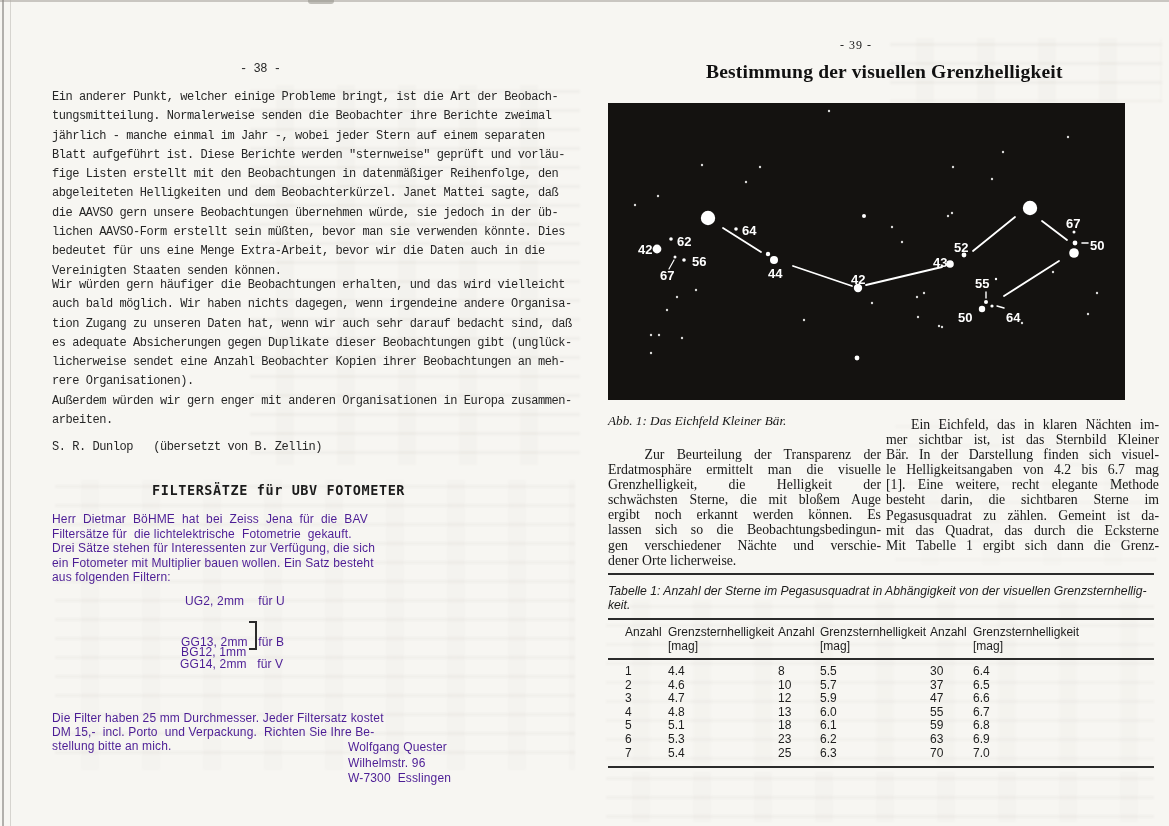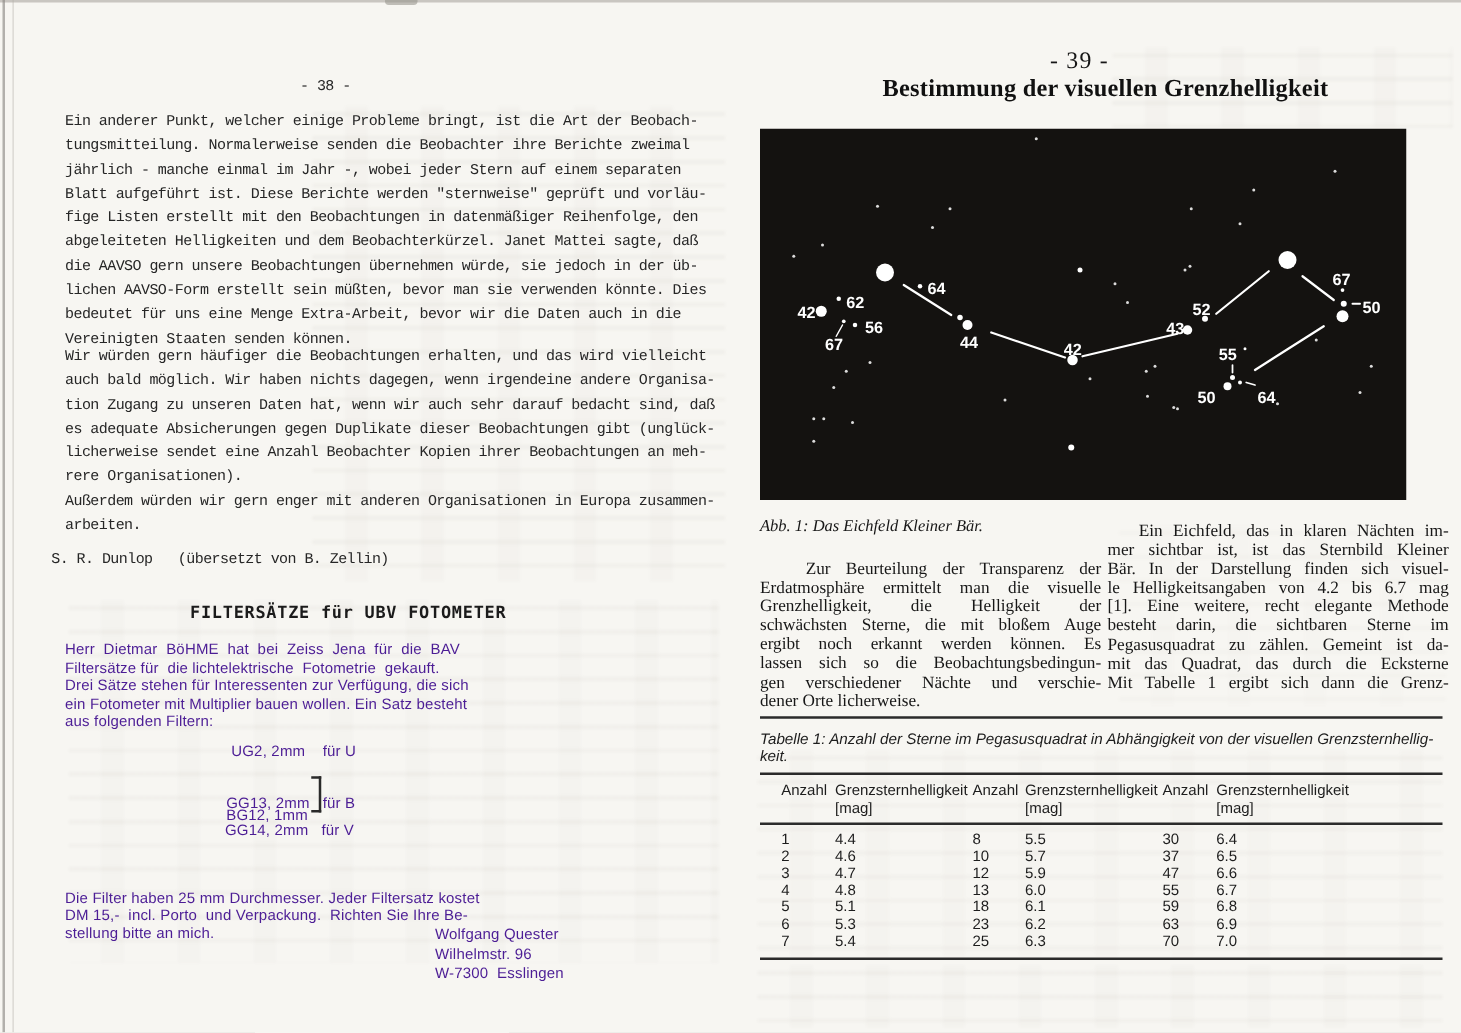--- a/index.html
+++ b/index.html
@@ -29,21 +29,21 @@
   .mono2{font-family:Liberation Sans, sans-serif;font-size:12px;letter-spacing:0.15px;
         line-height:14.6px;color:#4c1d95;white-space:pre;}
   .mono2-tight{line-height:13.9px;margin-top:22px;}
   .heading2{font-family:"DejaVu Sans Mono",monospace;font-weight:bold;font-size:13.5px;
         letter-spacing:0.6px;color:#1b1b1b;white-space:pre;}
   .bracket{border-top:2px solid #2a2a2a;border-right:2px solid #2a2a2a;border-bottom:2px solid #2a2a2a;
         width:6px;height:25px;}
 
   
   .serif{font-family:"Liberation Serif",serif;color:#171717;}
-  .pgno-r{font-size:19px;letter-spacing:1px;}
+  .pgno-r{font-size:12px;letter-spacing:1px;}
   .title{font-size:19.5px;font-weight:bold;letter-spacing:0.2px;color:#111;}
   .figcap{font-size:13.2px;font-style:italic;}
   .newscol{width:273px;font-size:13.8px;line-height:15.1px;}
   .newscol div{text-align:justify;text-align-last:justify;white-space:pre-wrap;}
   .newscol.endpara div:last-child{text-align-last:left;}
 
   
   .chart{background:#141210;}
 
   
@@ -75,21 +75,21 @@
 
   <section>
     <div class="abs mono" style="left:240px;top:60px;width:80px;">- 38 -</div>
 
     <div class="abs mono" style="left:52px;top:88px;"><div>Ein anderer Punkt, welcher einige Probleme bringt, ist die Art der Beobach-</div><div>tungsmitteilung. Normalerweise senden die Beobachter ihre Berichte zweimal</div><div>jährlich - manche einmal im Jahr -, wobei jeder Stern auf einem separaten</div><div>Blatt aufgeführt ist. Diese Berichte werden "sternweise" geprüft und vorläu-</div><div>fige Listen erstellt mit den Beobachtungen in datenmäßiger Reihenfolge, den</div><div>abgeleiteten Helligkeiten und dem Beobachterkürzel. Janet Mattei sagte, daß</div><div>die AAVSO gern unsere Beobachtungen übernehmen würde, sie jedoch in der üb-</div><div>lichen AAVSO-Form erstellt sein müßten, bevor man sie verwenden könnte. Dies</div><div>bedeutet für uns eine Menge Extra-Arbeit, bevor wir die Daten auch in die</div><div>Vereinigten Staaten senden können.</div></div>
 
     <div class="abs mono" style="left:52px;top:276px;"><div>Wir würden gern häufiger die Beobachtungen erhalten, und das wird vielleicht</div><div>auch bald möglich. Wir haben nichts dagegen, wenn irgendeine andere Organisa-</div><div>tion Zugang zu unseren Daten hat, wenn wir auch sehr darauf bedacht sind, daß</div><div>es adequate Absicherungen gegen Duplikate dieser Beobachtungen gibt (unglück-</div><div>licherweise sendet eine Anzahl Beobachter Kopien ihrer Beobachtungen an meh-</div><div>rere Organisationen).</div></div>
 
     <div class="abs mono" style="left:52px;top:392px;"><div>Außerdem würden wir gern enger mit anderen Organisationen in Europa zusammen-</div><div>arbeiten.</div></div>
 
-    <div class="abs mono" style="left:41px;top:438px;">S. R. Dunlop   (übersetzt von B. Zellin)</div>
+    <div class="abs mono" style="left:52px;top:438px;">S. R. Dunlop   (übersetzt von B. Zellin)</div>
 
     <div class="abs heading2" style="left:152px;top:482px;">FILTERSÄTZE für UBV FOTOMETER</div>
 
     <div class="abs mono2" style="left:52px;top:512px;"><div>Herr  Dietmar  BöHME  hat  bei  Zeiss  Jena  für  die  BAV</div><div>Filtersätze für  die lichtelektrische  Fotometrie  gekauft.</div><div>Drei Sätze stehen für Interessenten zur Verfügung, die sich</div><div>ein Fotometer mit Multiplier bauen wollen. Ein Satz besteht</div><div>aus folgenden Filtern:</div></div>
 
     <div class="abs mono2" style="left:185px;top:594px;">UG2, 2mm    für U</div>
     <div class="abs mono2" style="left:181px;top:621px;margin-top:24px;">BG12, 1mm</div>
     <div class="abs mono2" style="left:181px;top:635px;">GG13, 2mm   für B</div>
     <div class="abs bracket" style="left:249px;top:621px;"></div>
     <div class="abs mono2" style="left:180px;top:657px;">GG14, 2mm   für V</div>

